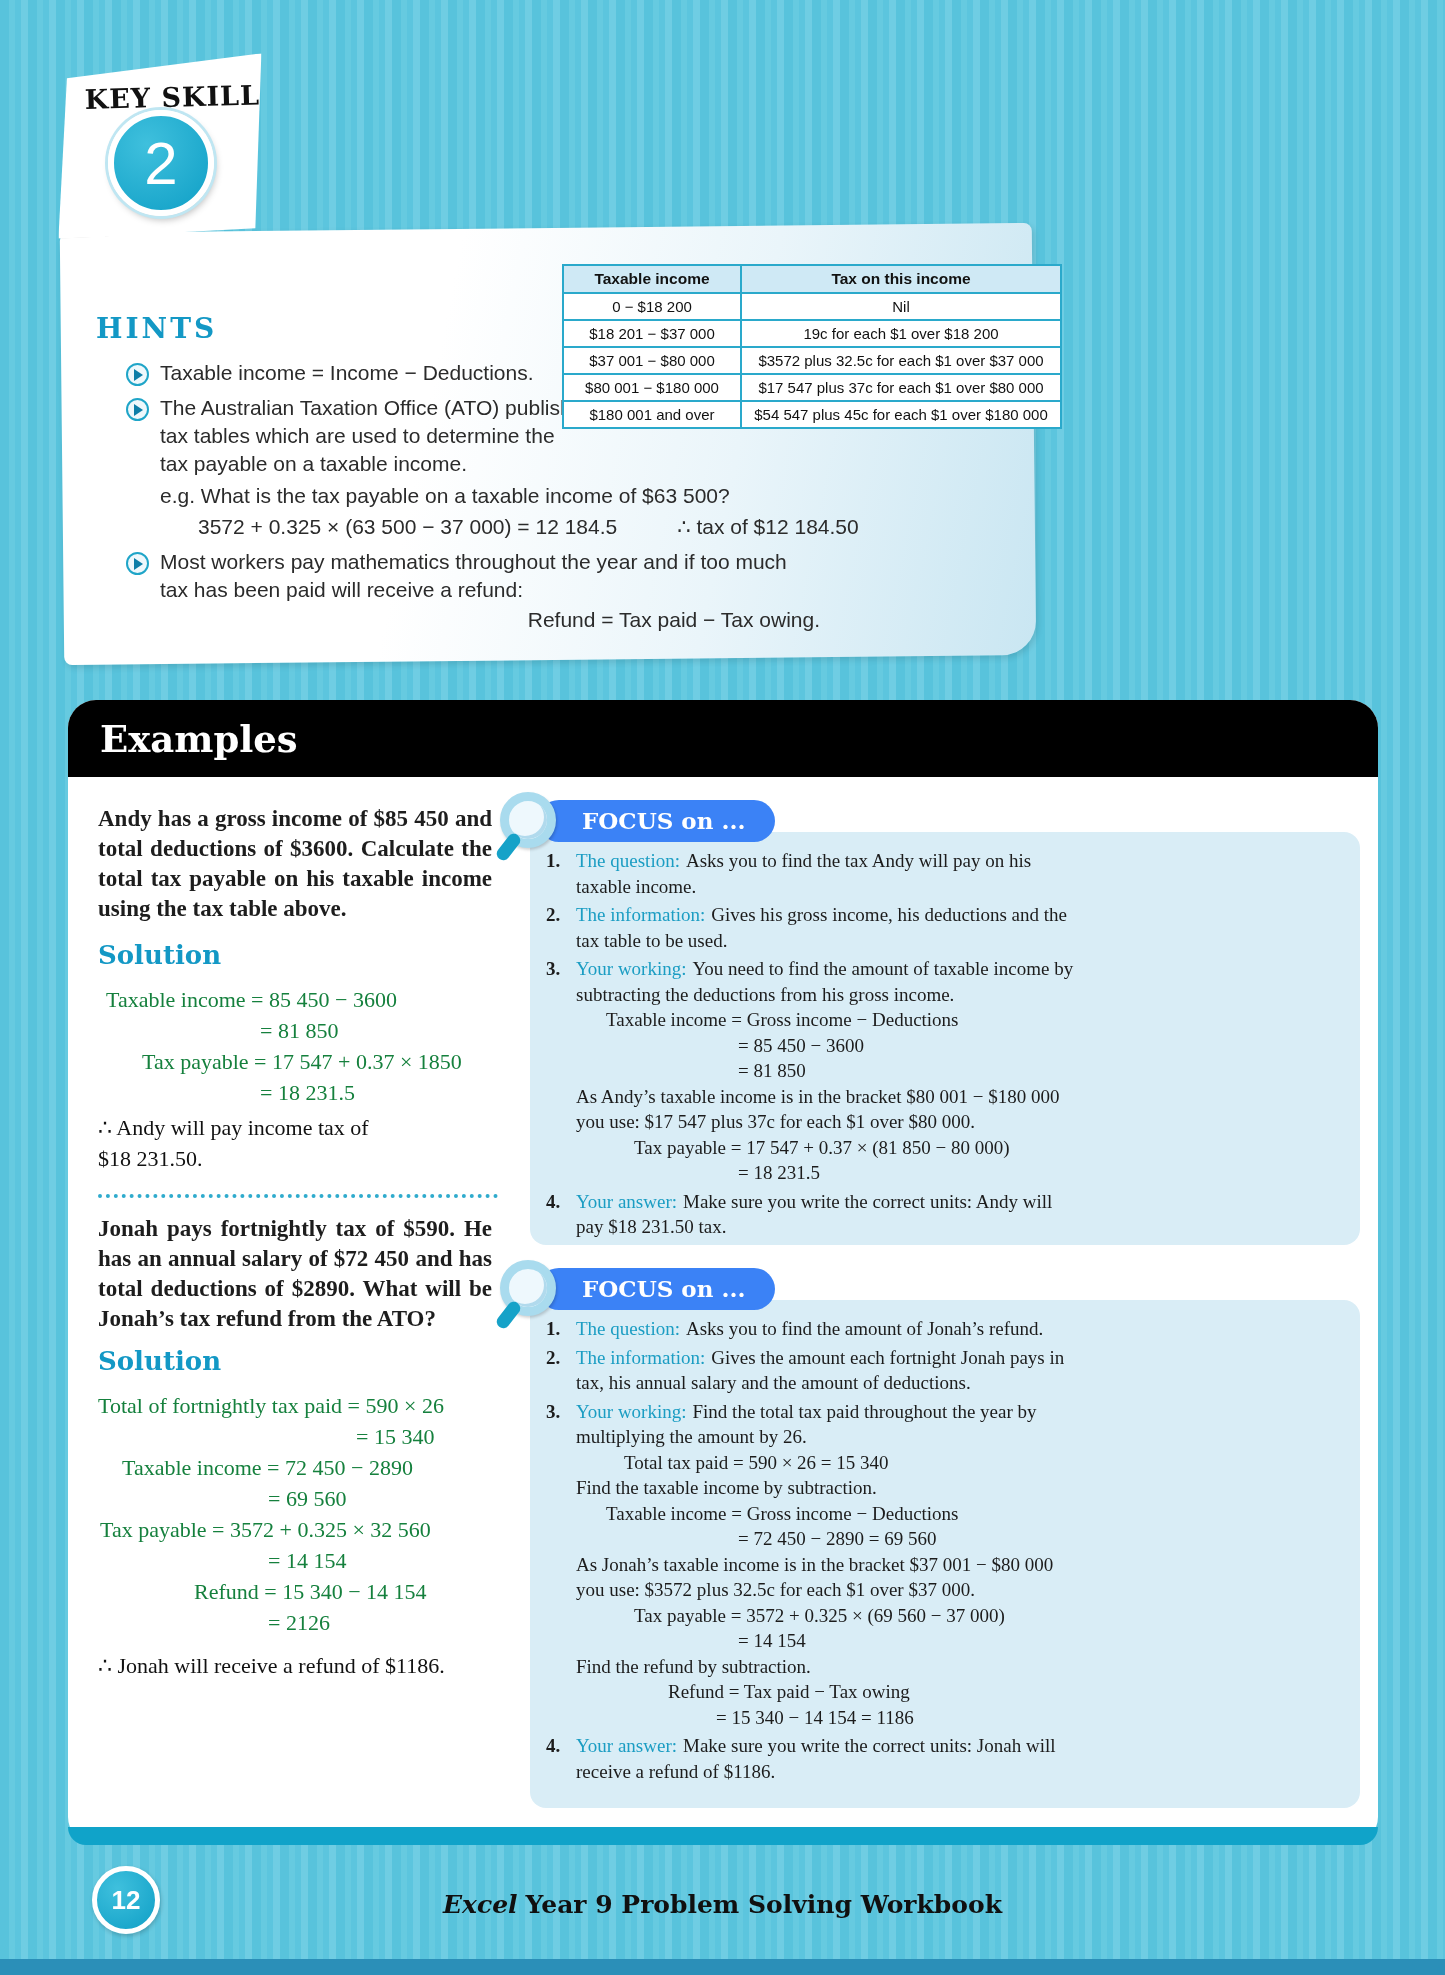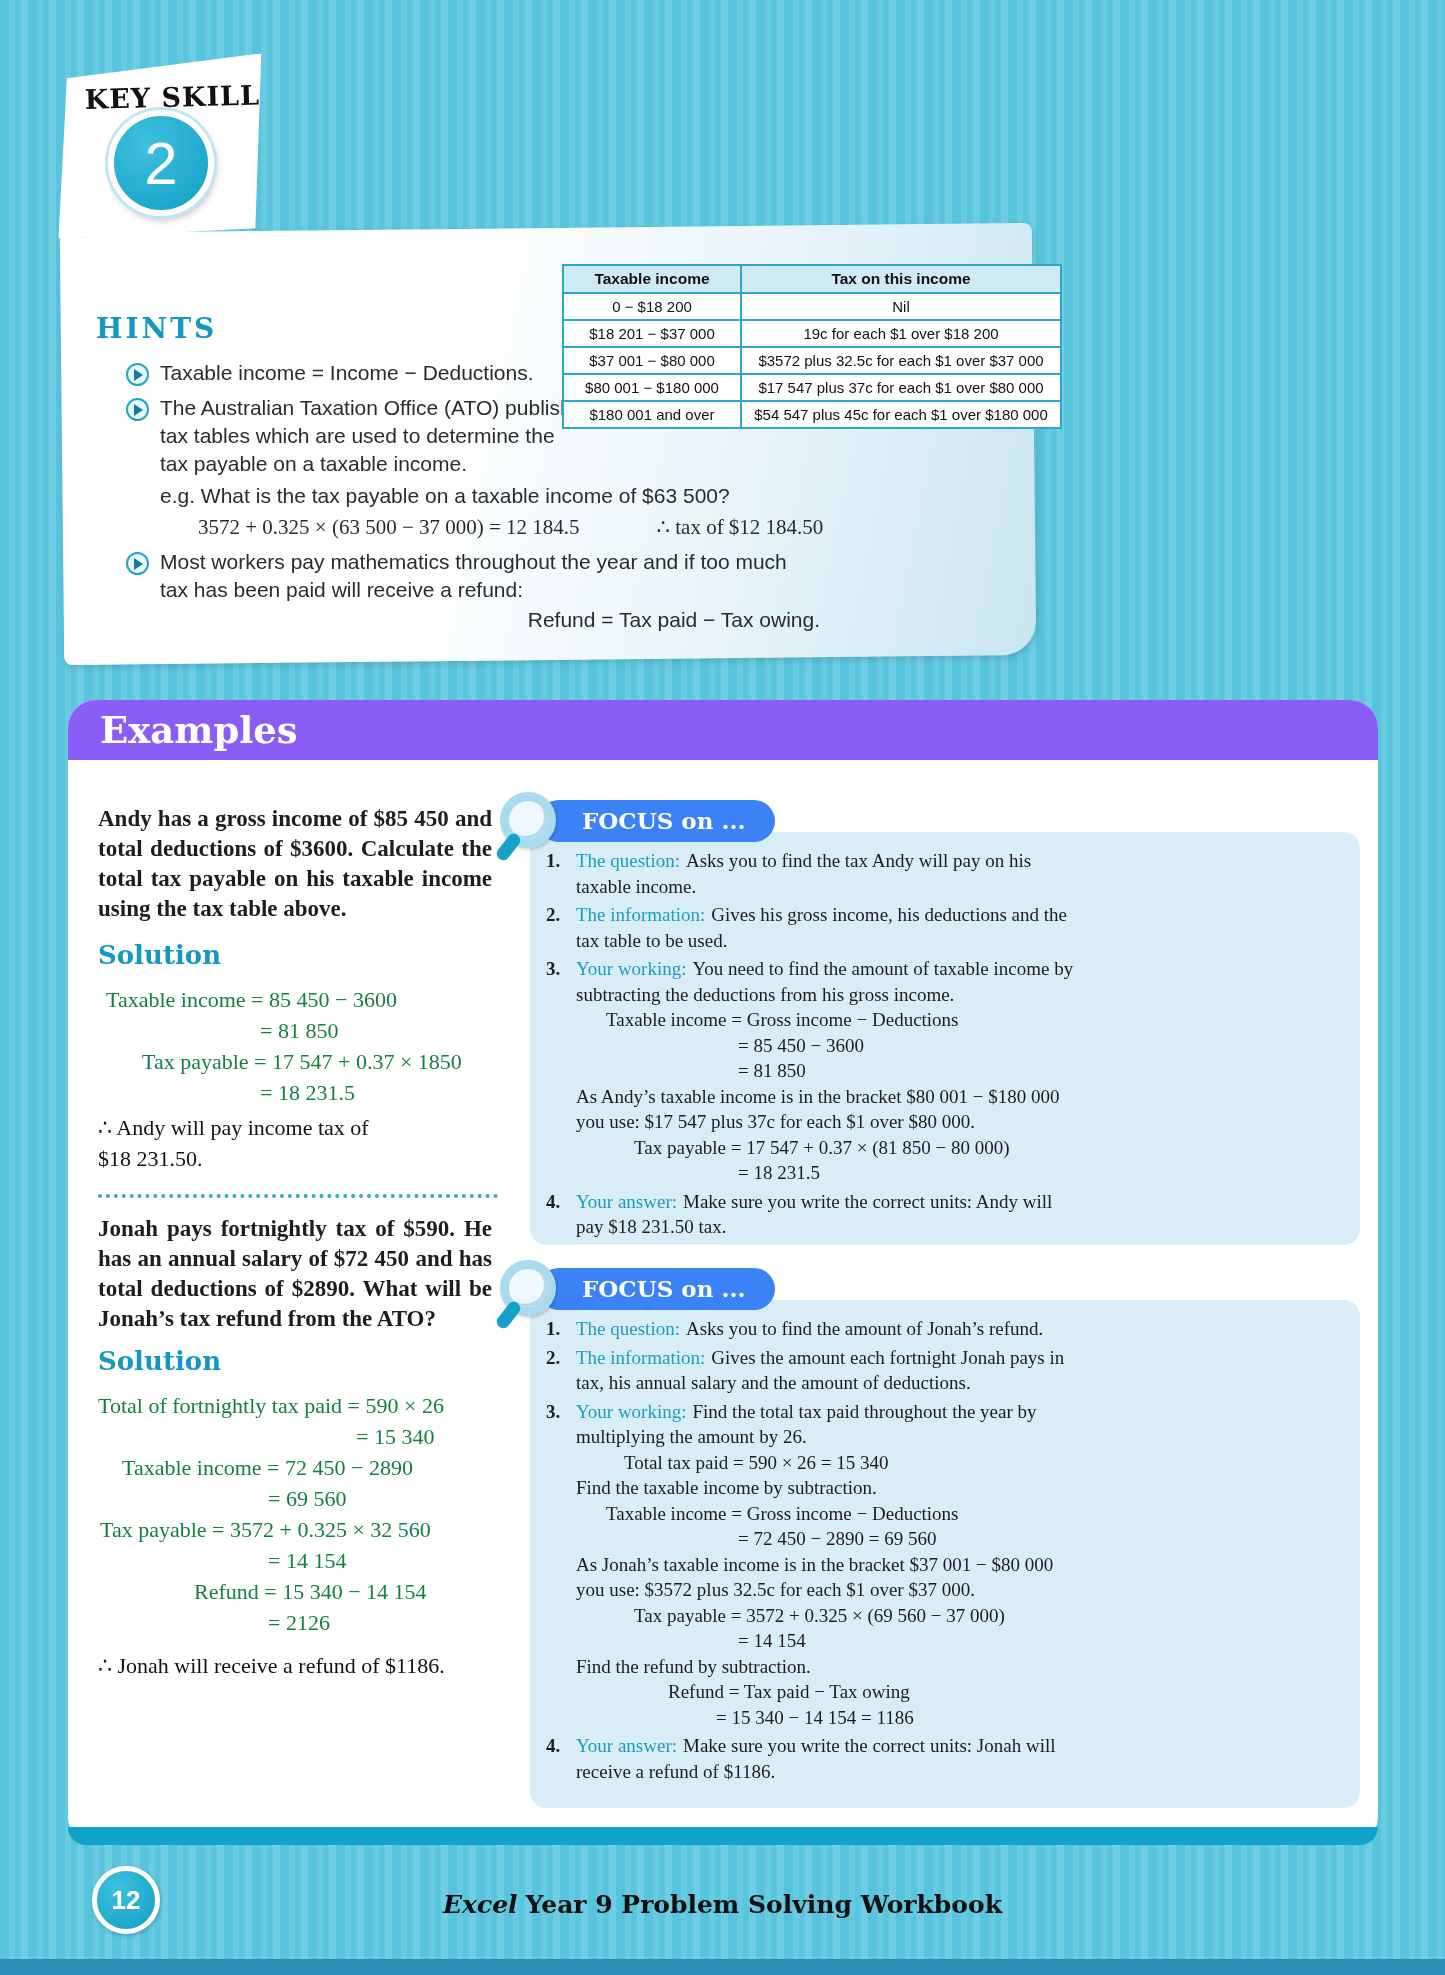--- a/index.html
+++ b/index.html
@@ -38,27 +38,27 @@
   .hints-title{margin:0 0 14px 0;color:#1398c5;font:bold 28px "DejaVu Serif",serif;letter-spacing:3px;}
   .hint-row{display:flex;margin:0 0 7px 30px;}
   .hint-icon{flex:none;width:19px;height:19px;margin:4px 11px 0 0;border-radius:50%;
     border:2.5px solid #1fa5c8;background:#eef8fc;position:relative;}
   .hint-icon::after{content:"";position:absolute;left:6px;top:3.5px;width:0;height:0;
     border-left:9px solid #0c7ea8;border-top:6px solid transparent;border-bottom:6px solid transparent;}
   .hint-body{font:400 21px/28px "Liberation Sans",sans-serif;color:#2b2b2b;}
   .wrapped{display:block;width:445px;}
   .wrapped3{display:block;width:660px;}
   .eg-line{margin-top:4px;}
-  .eg-working{margin:3px 0 0 38px;display:flex;gap:77px;font-family:Liberation Serif, serif;}
+  .eg-working{margin:3px 0 0 38px;display:flex;gap:60px;}
   .refund-line{margin-top:2px;text-align:right;}
 
   
   .examples-card{position:absolute;left:68px;top:700px;width:1310px;height:1145px;background:#fff;
     border-radius:28px;z-index:2;}
-  .examples-header{height:60px;background:#8b5cf6;border-radius:28px 28px 0 0;display:flex;
+  .examples-header{height:77px;background:#000000;border-radius:28px 28px 0 0;display:flex;
     align-items:center;padding-left:32px;}
   .examples-header h2{margin:0;font:bold 37px "DejaVu Serif",serif;color:#fff;}
   .card-bottom{position:absolute;left:0;bottom:0;width:100%;height:18px;background:#10a3c9;
     border-radius:0 0 28px 28px;}
 
   .problem{position:absolute;left:30px;width:394px;font:bold 23px/30px "Liberation Serif",serif;
     color:#1d1d1d;text-align:justify;}
   .sol-head{position:absolute;left:30px;margin:0;color:#1398c5;font:bold 26px "DejaVu Serif",serif;}
   .mathblock{position:absolute;left:30px;width:430px;font:400 22px/23px "Liberation Serif",serif;color:#15803d;}
   .mline{margin-bottom:8px;white-space:nowrap;}

